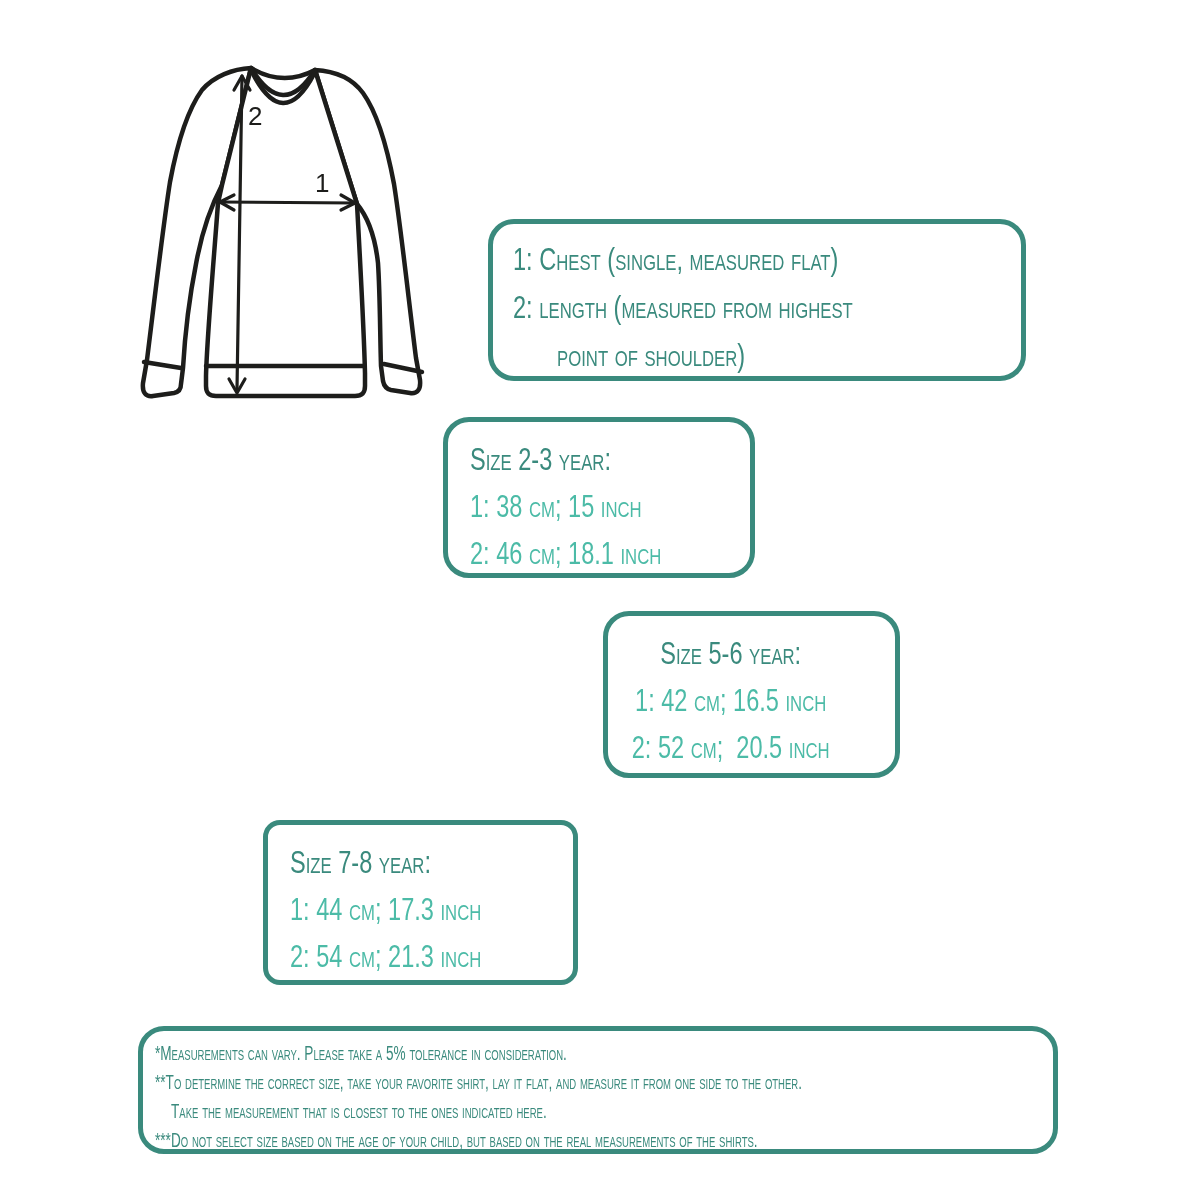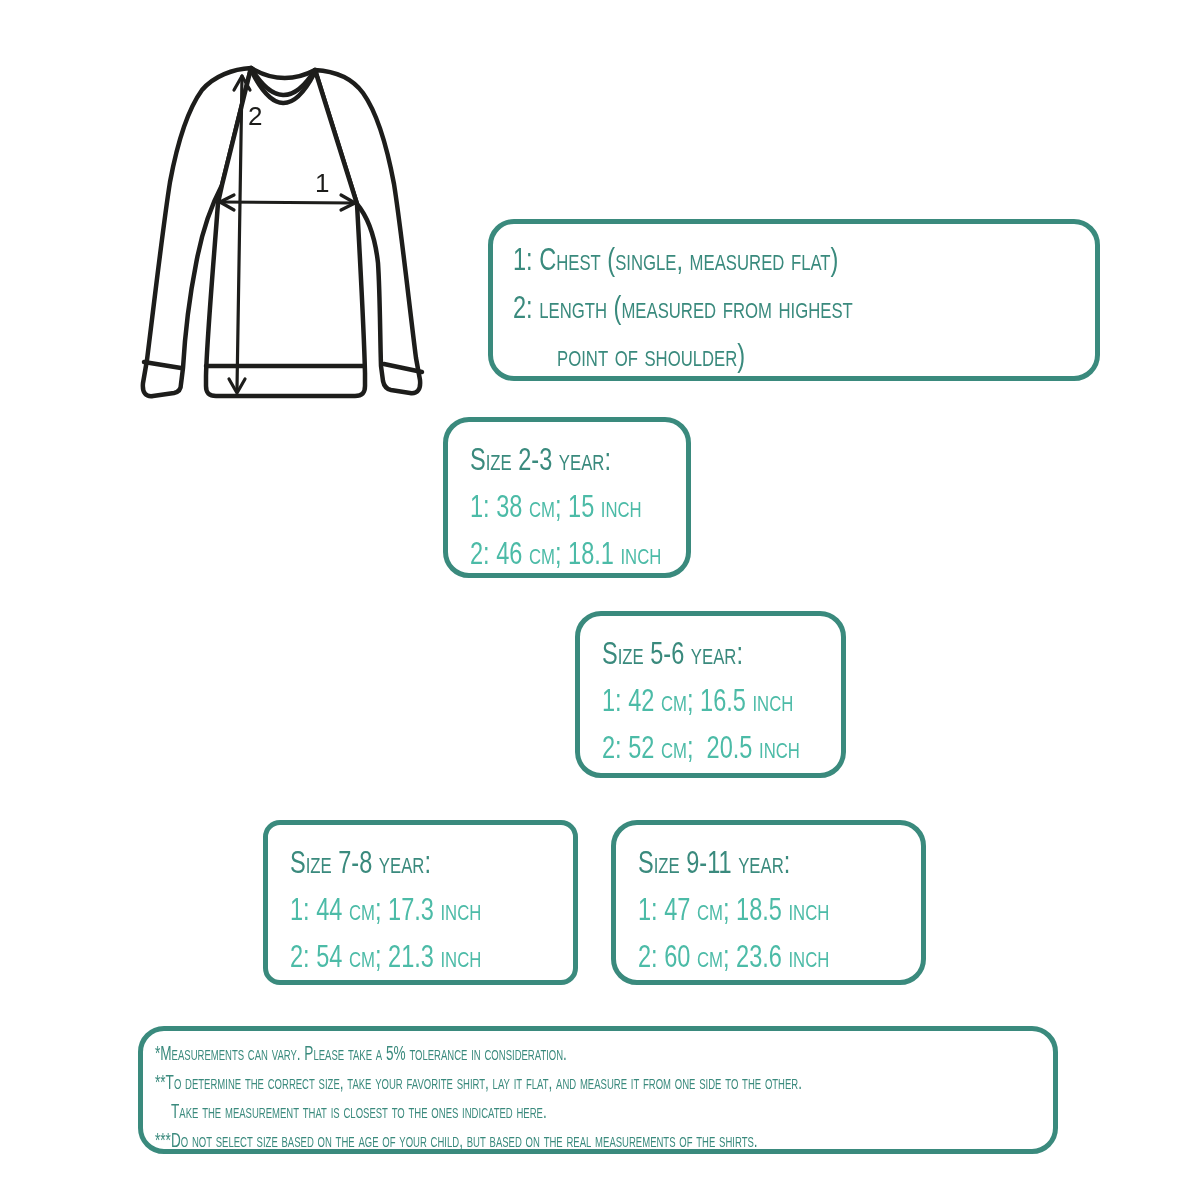--- a/index.html
+++ b/index.html
@@ -25,29 +25,29 @@
   }
   .ln{
     white-space:pre;
     font-variant:small-caps;
     transform:scaleX(0.76);
     transform-origin:0 50%;
   }
   .dark{color:var(--teal-dark);}
   .light{color:var(--teal-light);}
 
-  .legend{left:488px;top:219px;width:612px;height:162px;padding:12px 0 0 20px;}
+  .legend{left:488px;top:219px;width:538px;height:162px;padding:12px 0 0 20px;}
   .legend .ln{font-size:31px;line-height:48px;}
   .indent-legend{margin-left:44px;}
 
   .sizebox{padding:14px 0 0 22px;}
   .sizebox .ln{font-size:31px;line-height:47px;}
-  .b0{left:443px;top:417px;width:248px;height:161px;}
+  .b0{left:443px;top:417px;width:312px;height:161px;}
   .b1{left:263px;top:611px;width:315px;height:167px;}
-  .b2{left:575px;top:611px;width:271px;height:167px;}
+  .b2{left:603px;top:611px;width:297px;height:167px;text-align:center;}
   .b3{left:263px;top:820px;width:315px;height:165px;border-radius:17px;}
   .b4{left:611px;top:820px;width:315px;height:165px;}
 
   .footer{left:138px;top:1026px;width:920px;height:128px;padding:8px 0 0 12px;}
   .footer .ln{font-size:20px;line-height:29px;transform:scaleX(0.68);}
   .indent-foot{margin-left:16px;}
 
   .sweater{position:absolute;left:138px;top:58px;width:330px;height:345px;}
   .sweater path{fill:none;stroke:var(--ink);stroke-width:4.5;stroke-linecap:round;stroke-linejoin:round;}
   .sweater path.filled{fill:#ffffff;}
@@ -100,25 +100,20 @@
     <div class="ln light">1: 42 cm; 16.5 inch</div>
     <div class="ln light">2: 52 cm;  20.5 inch</div>
   </div>
 
   <div class="box sizebox b3">
     <div class="ln dark">Size 7-8 year:</div>
     <div class="ln light">1: 44 cm; 17.3 inch</div>
     <div class="ln light">2: 54 cm; 21.3 inch</div>
   </div>
 
-  <div class="box sizebox b4">
-    <div class="ln dark">Size 9-11 year:</div>
-    <div class="ln light">1: 47 cm; 18.5 inch</div>
-    <div class="ln light">2: 60 cm; 23.6 inch</div>
-  </div>
 
   <div class="box footer">
     <div class="ln dark">*Measurements can vary. Please take a 5% tolerance in consideration.</div>
     <div class="ln dark">**To determine the correct size, take your favorite shirt, lay it flat, and measure it from one side to the other.</div>
     <div class="ln dark indent-foot">Take the measurement that is closest to the ones indicated here.</div>
     <div class="ln dark">***Do not select size based on the age of your child, but based on the real measurements of the shirts.</div>
   </div>
 
 </div>
 

